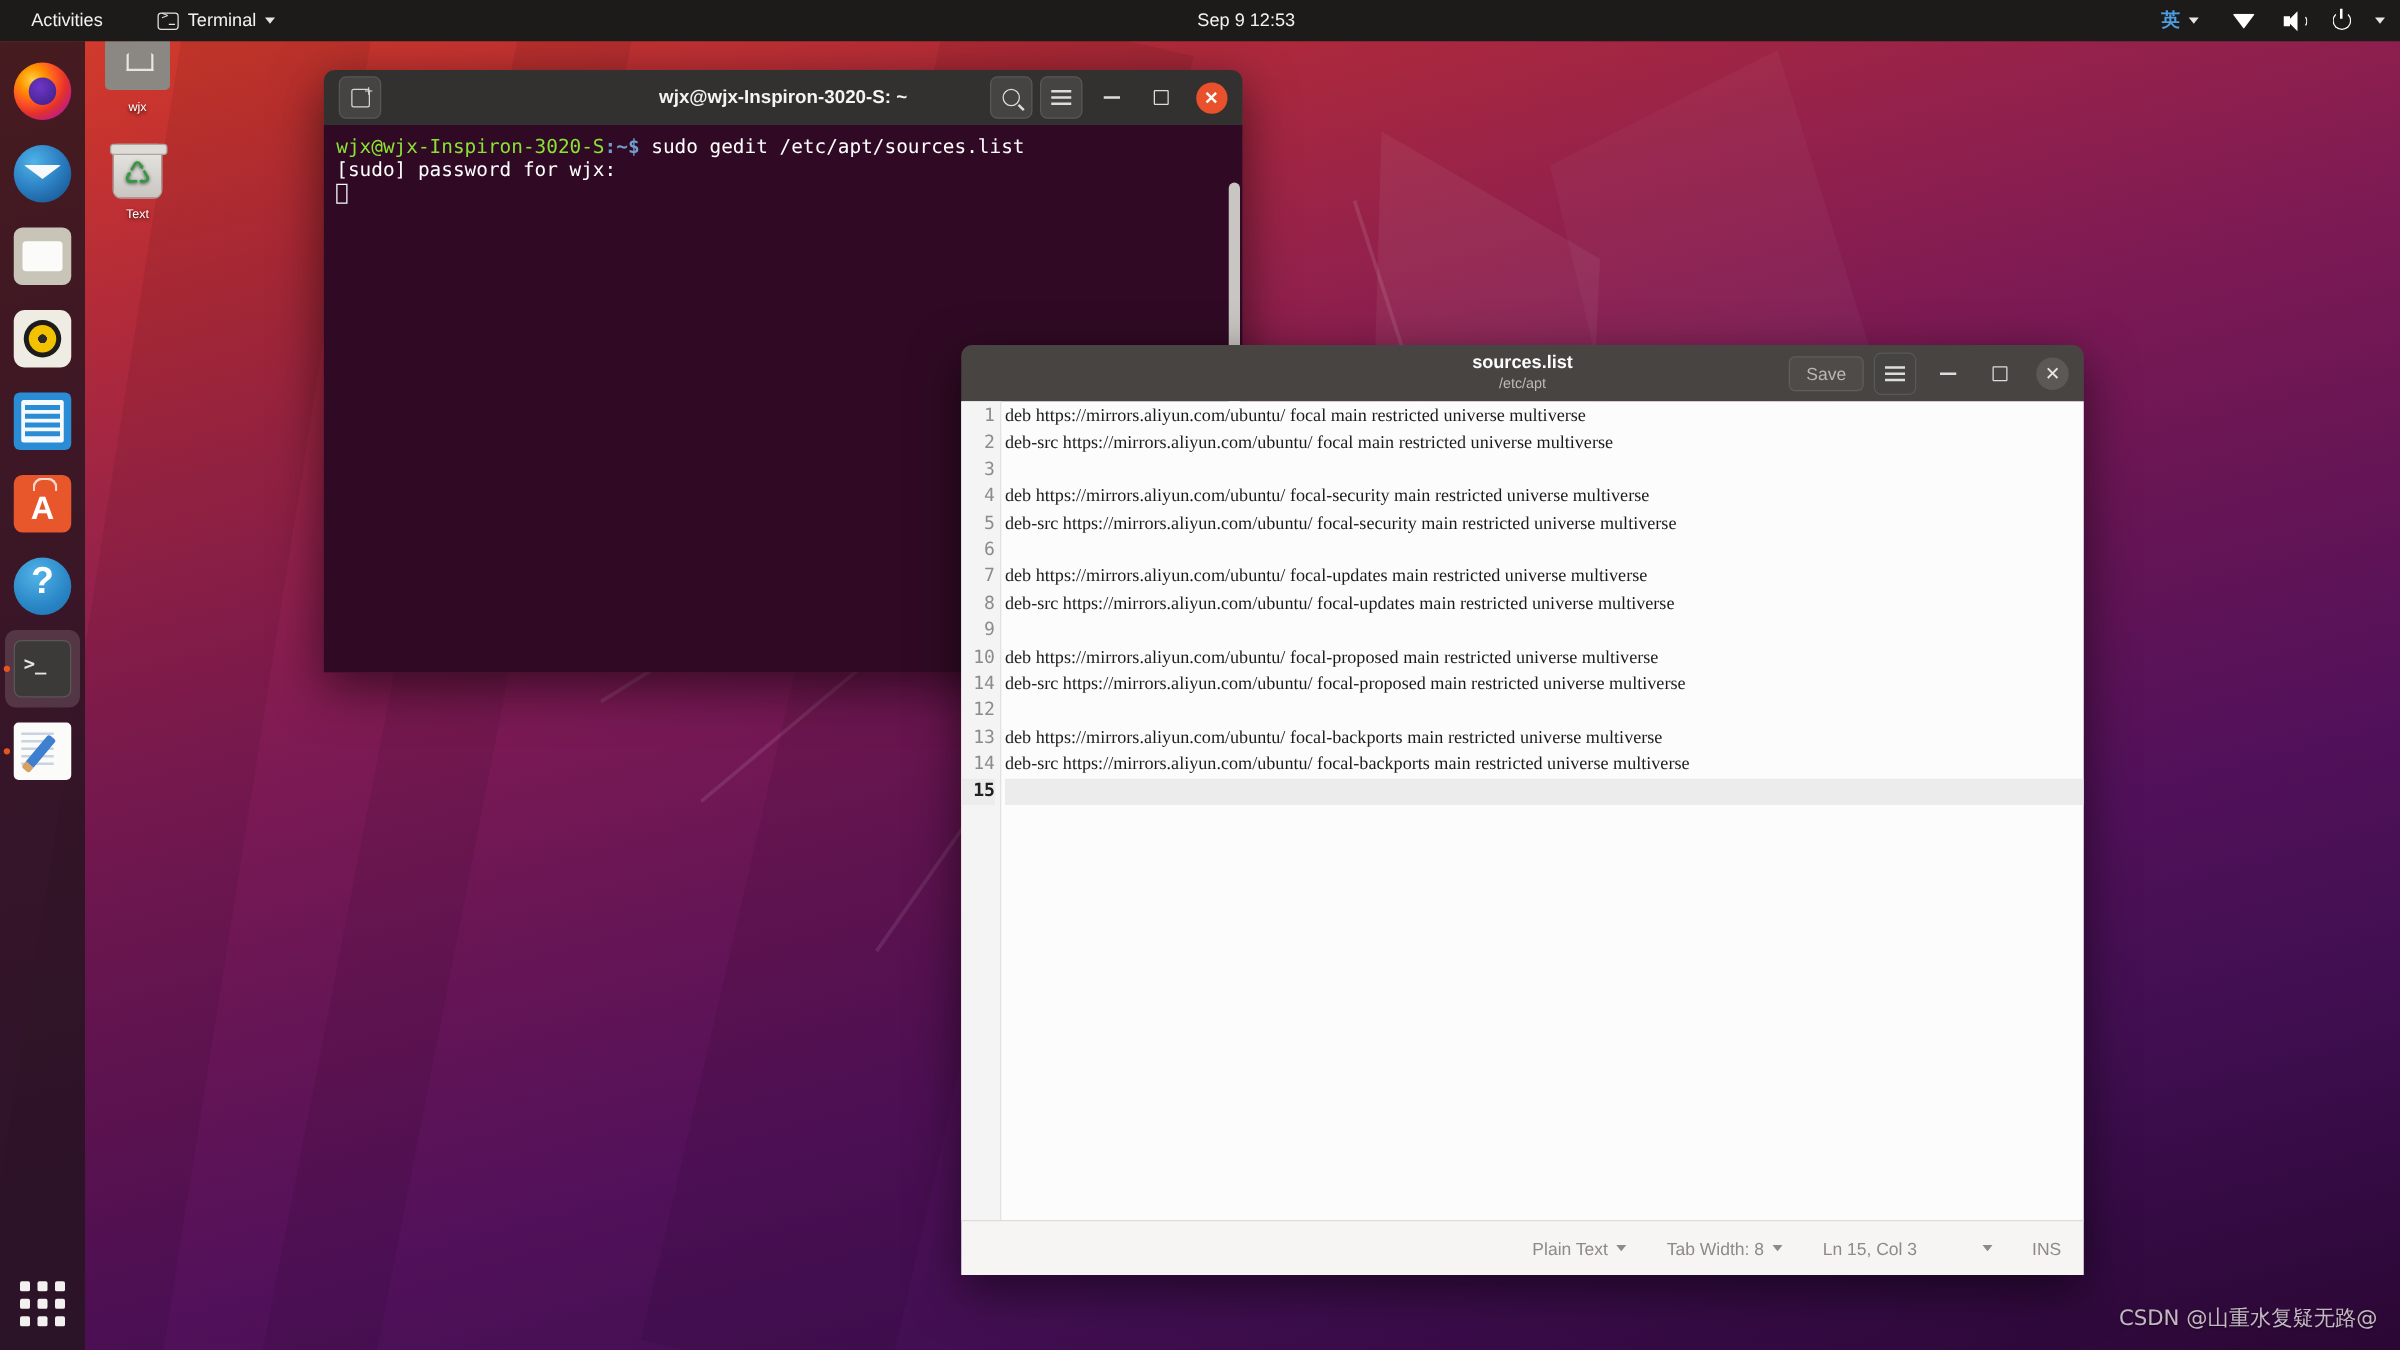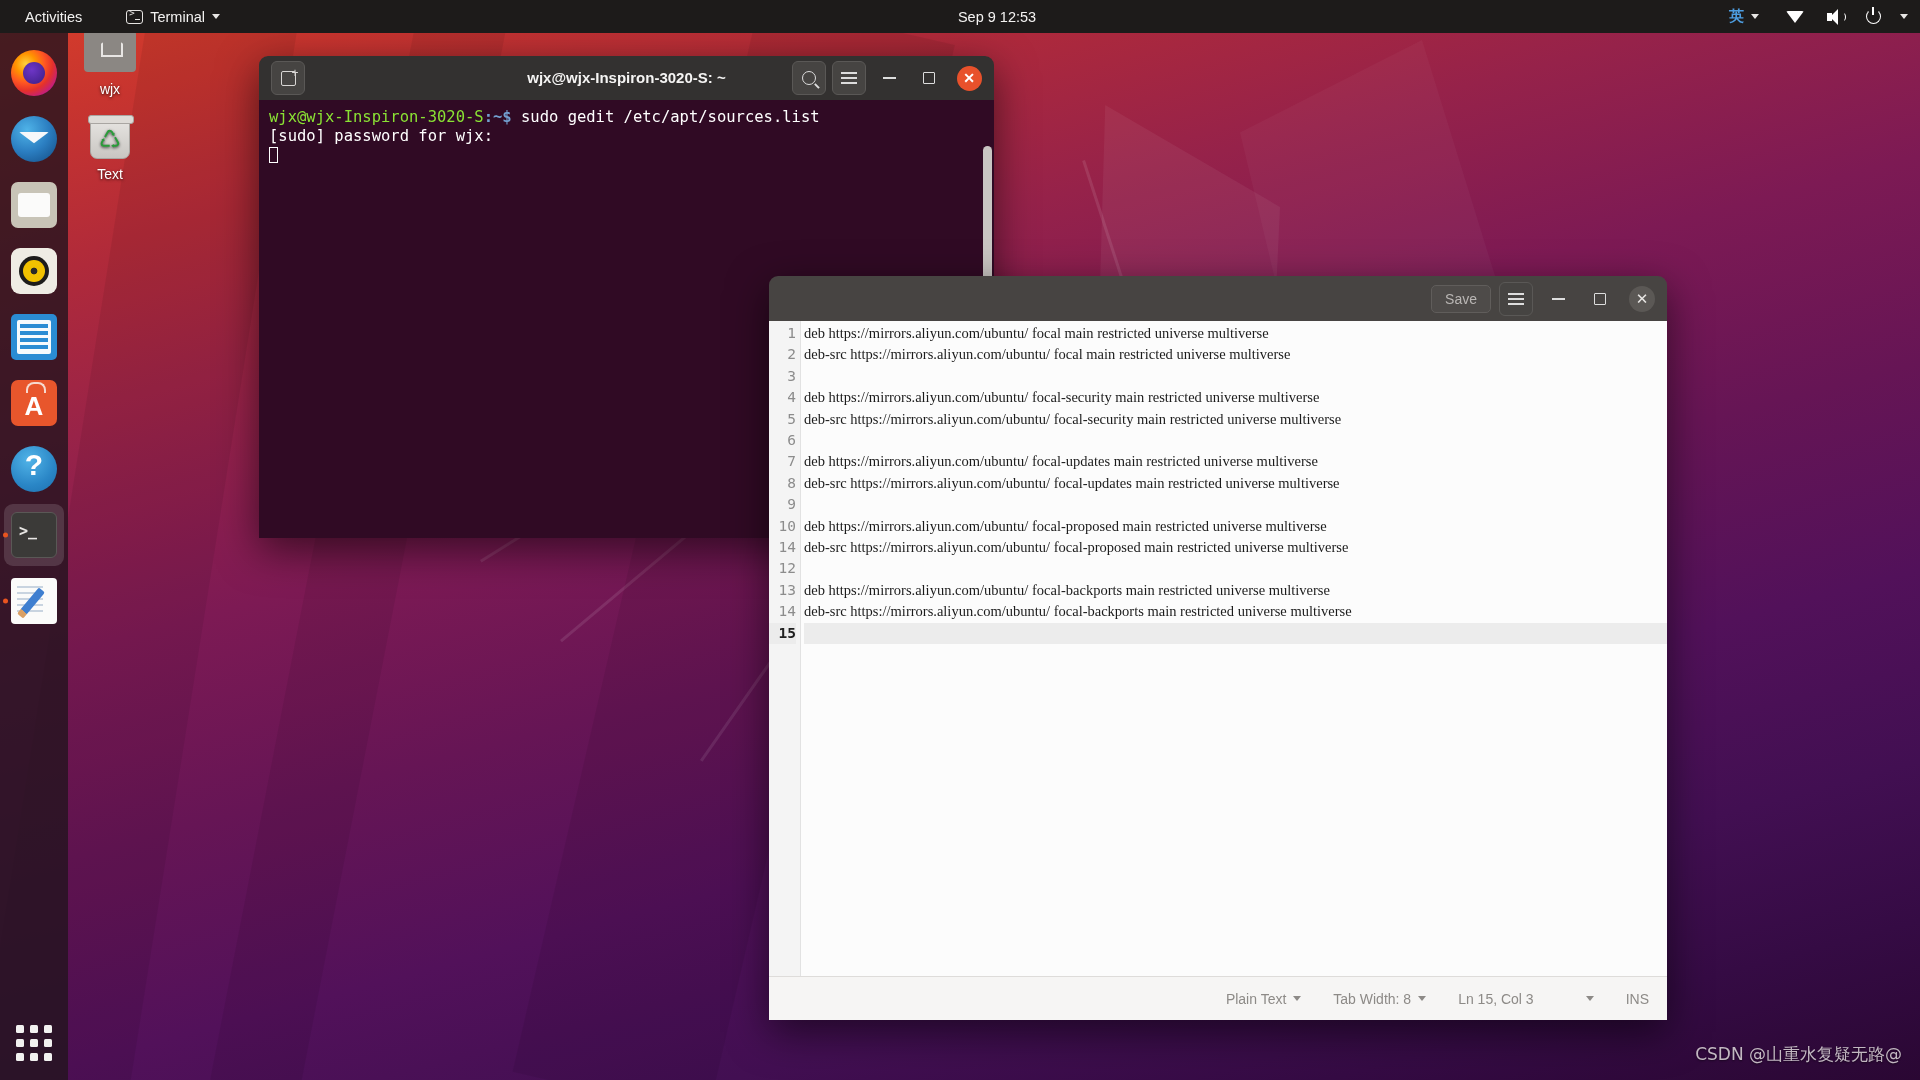--- a/index.html
+++ b/index.html
@@ -201,21 +201,21 @@
   }
   
   #apps-grid { position:absolute; left:0; bottom:6px; width:68px; height:62px;
     display:flex; align-items:center; justify-content:center; }
   .grid9 { display:grid; grid-template-columns:repeat(3,8px); grid-gap:6px; }
   .grid9 i { width:8px;height:8px;background:#f2f1f0;border-radius:1.5px;display:block; }
 
   
   .desk-icon {
     position:absolute; width:96px; text-align:center; color:#fff;
-    font-size:14px; text-shadow:0 1px 3px rgba(0,0,0,0.75); z-index:50;
+    font-size:10px; text-shadow:0 1px 3px rgba(0,0,0,0.75); z-index:50;
   }
   .desk-icon .glyph { width:52px;height:46px;margin:0 auto 5px; position:relative; }
   .folder-home {
     width:52px;height:42px;background:#8b8783;border-radius:4px; position:relative;
   }
   .folder-home::before {
     content:""; position:absolute; left:0; top:-6px; width:24px;height:9px;
     background:#e95420; border-radius:4px 4px 0 0;
   }
   .folder-home::after {
@@ -413,20 +413,24 @@
 <span>[sudo] password for wjx:</span>
 <span id="term-cursor"></span></div>
     <div id="term-scrollbar">
       <div class="thumb"></div>
     </div>
   </div>
 </div>
 
 <div class="win" id="gedit-window">
   <div class="titlebar">
+    <div id="gedit-titleblock">
+      <div class="t1">sources.list</div>
+      <div class="t2">/etc/apt</div>
+    </div>
     <div class="right-ctrls">
       <div id="gedit-save">Save</div>
       <div class="hdr-btn box">
         <span class="burger"></span>
       </div>
       <div class="hdr-btn">
         <span class="min-ico"></span>
       </div>
       <div class="hdr-btn">
         <span class="max-ico"></span>

